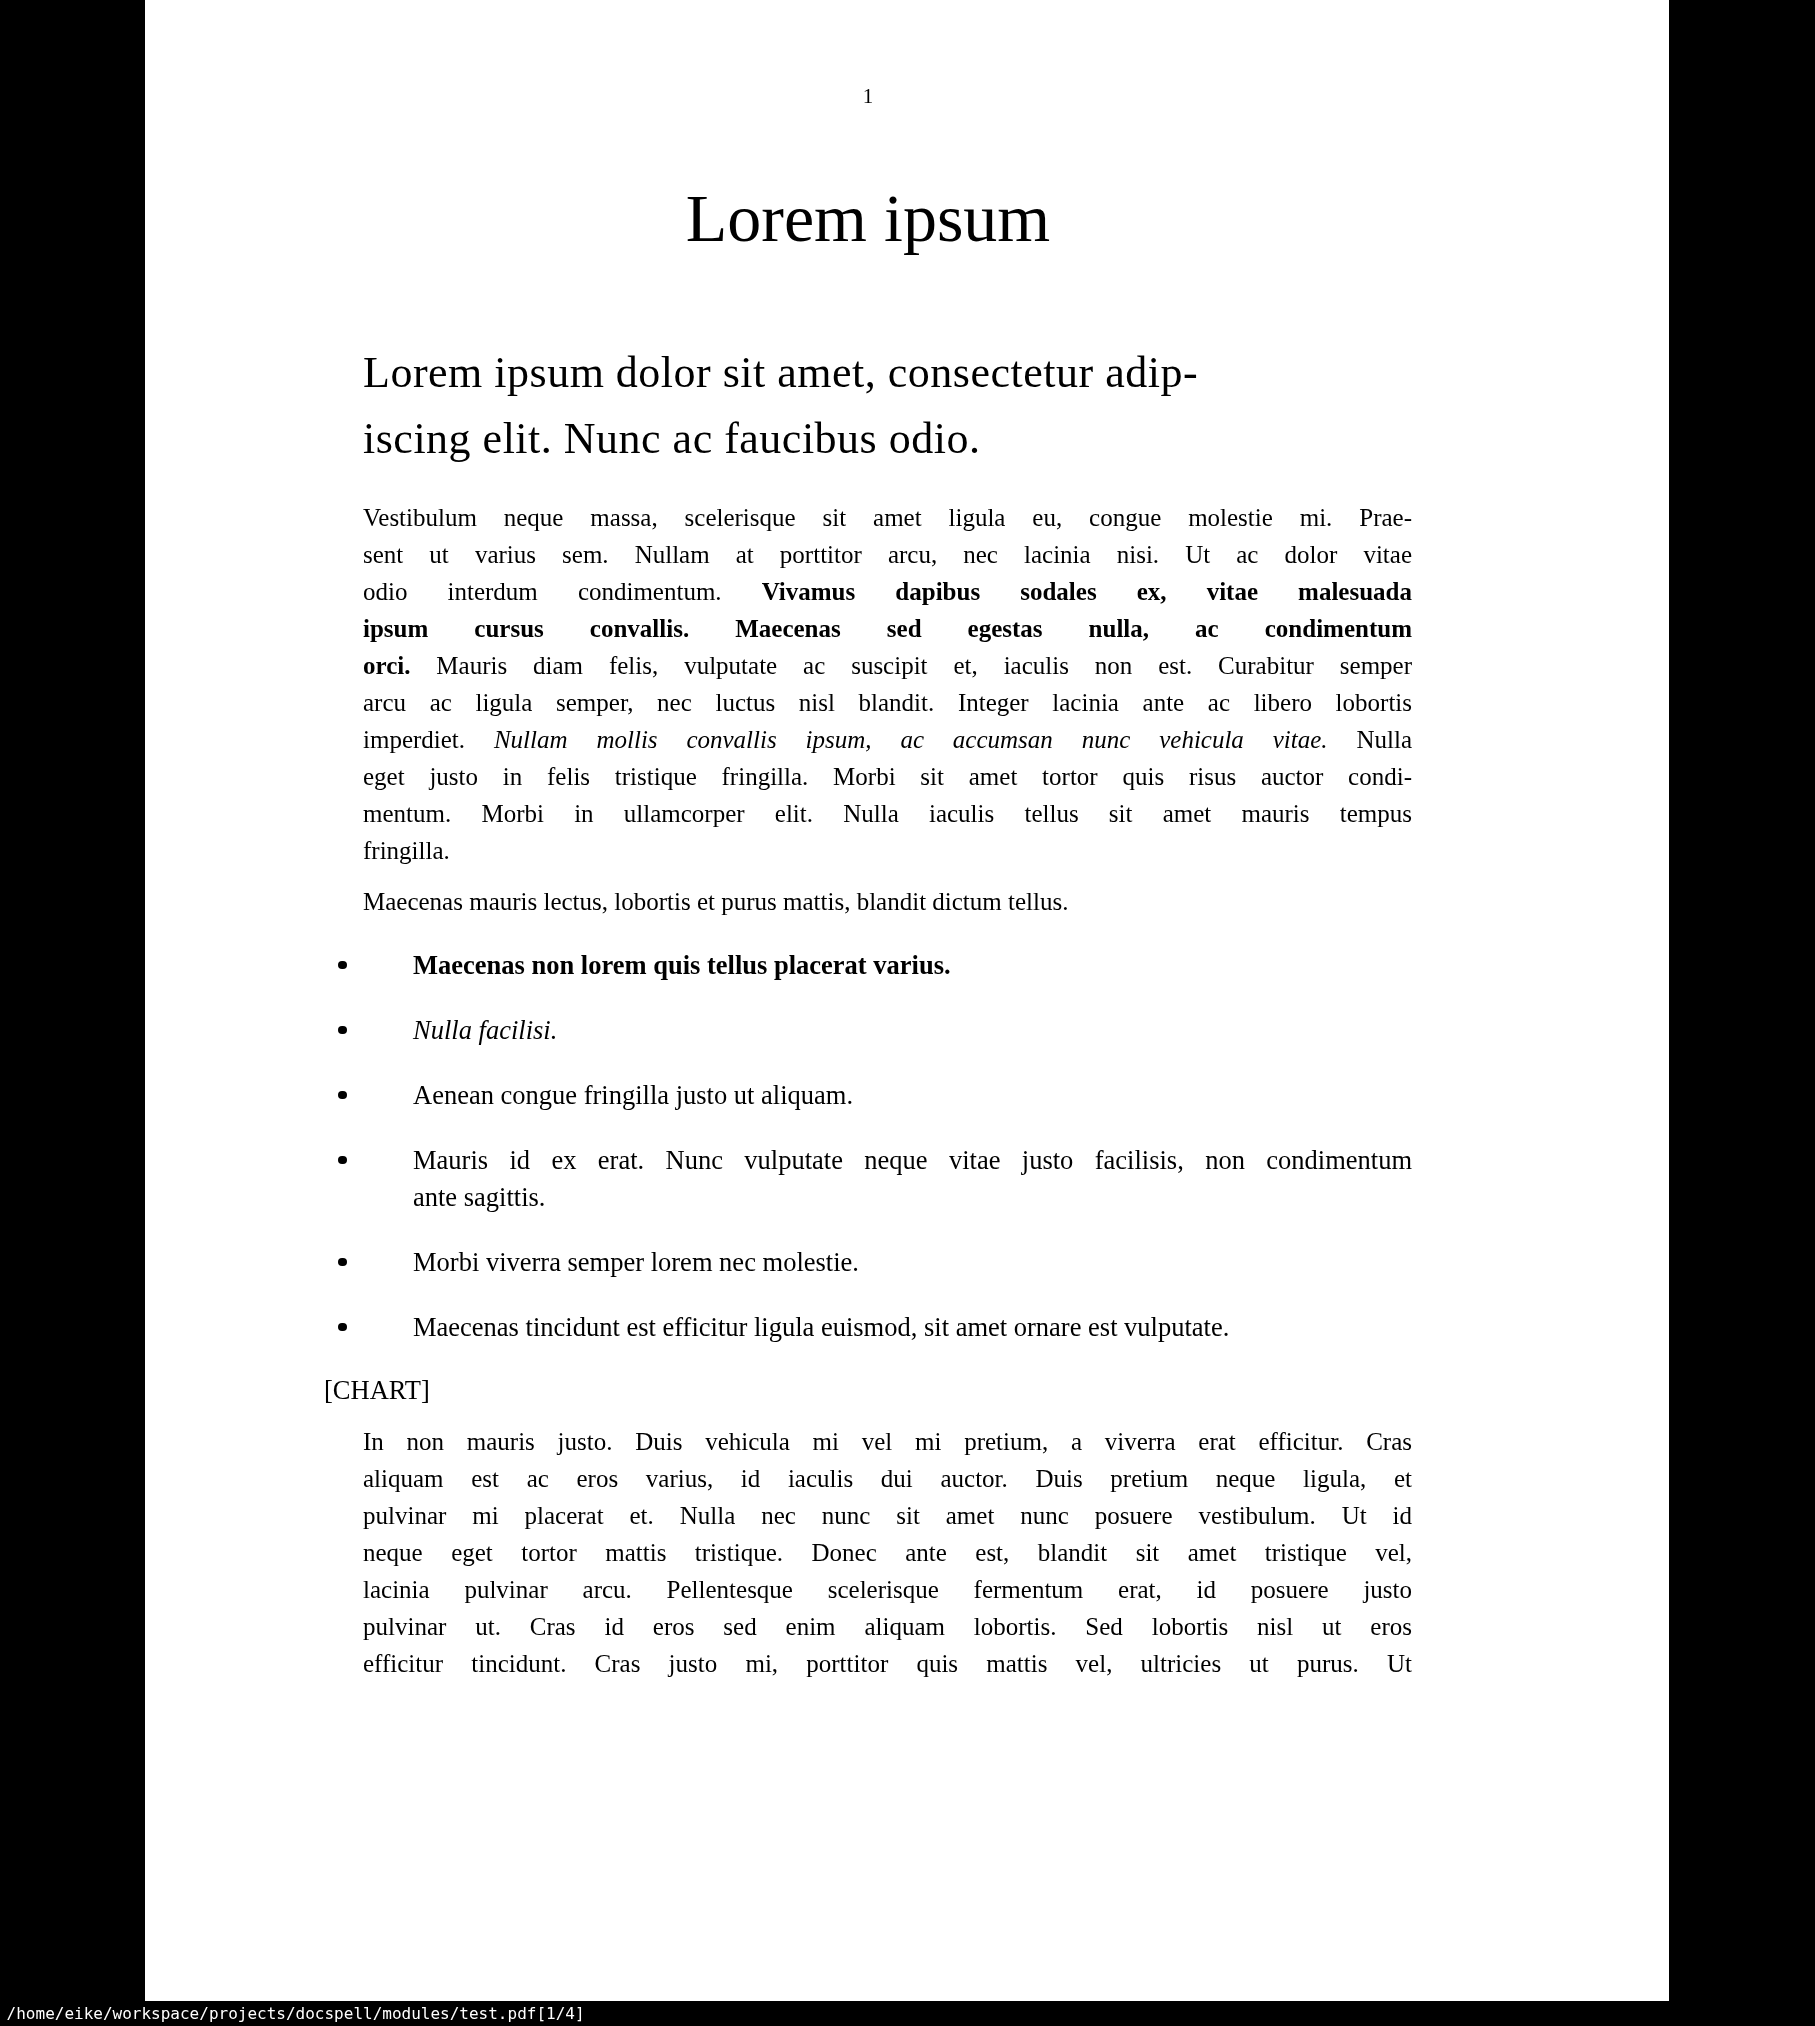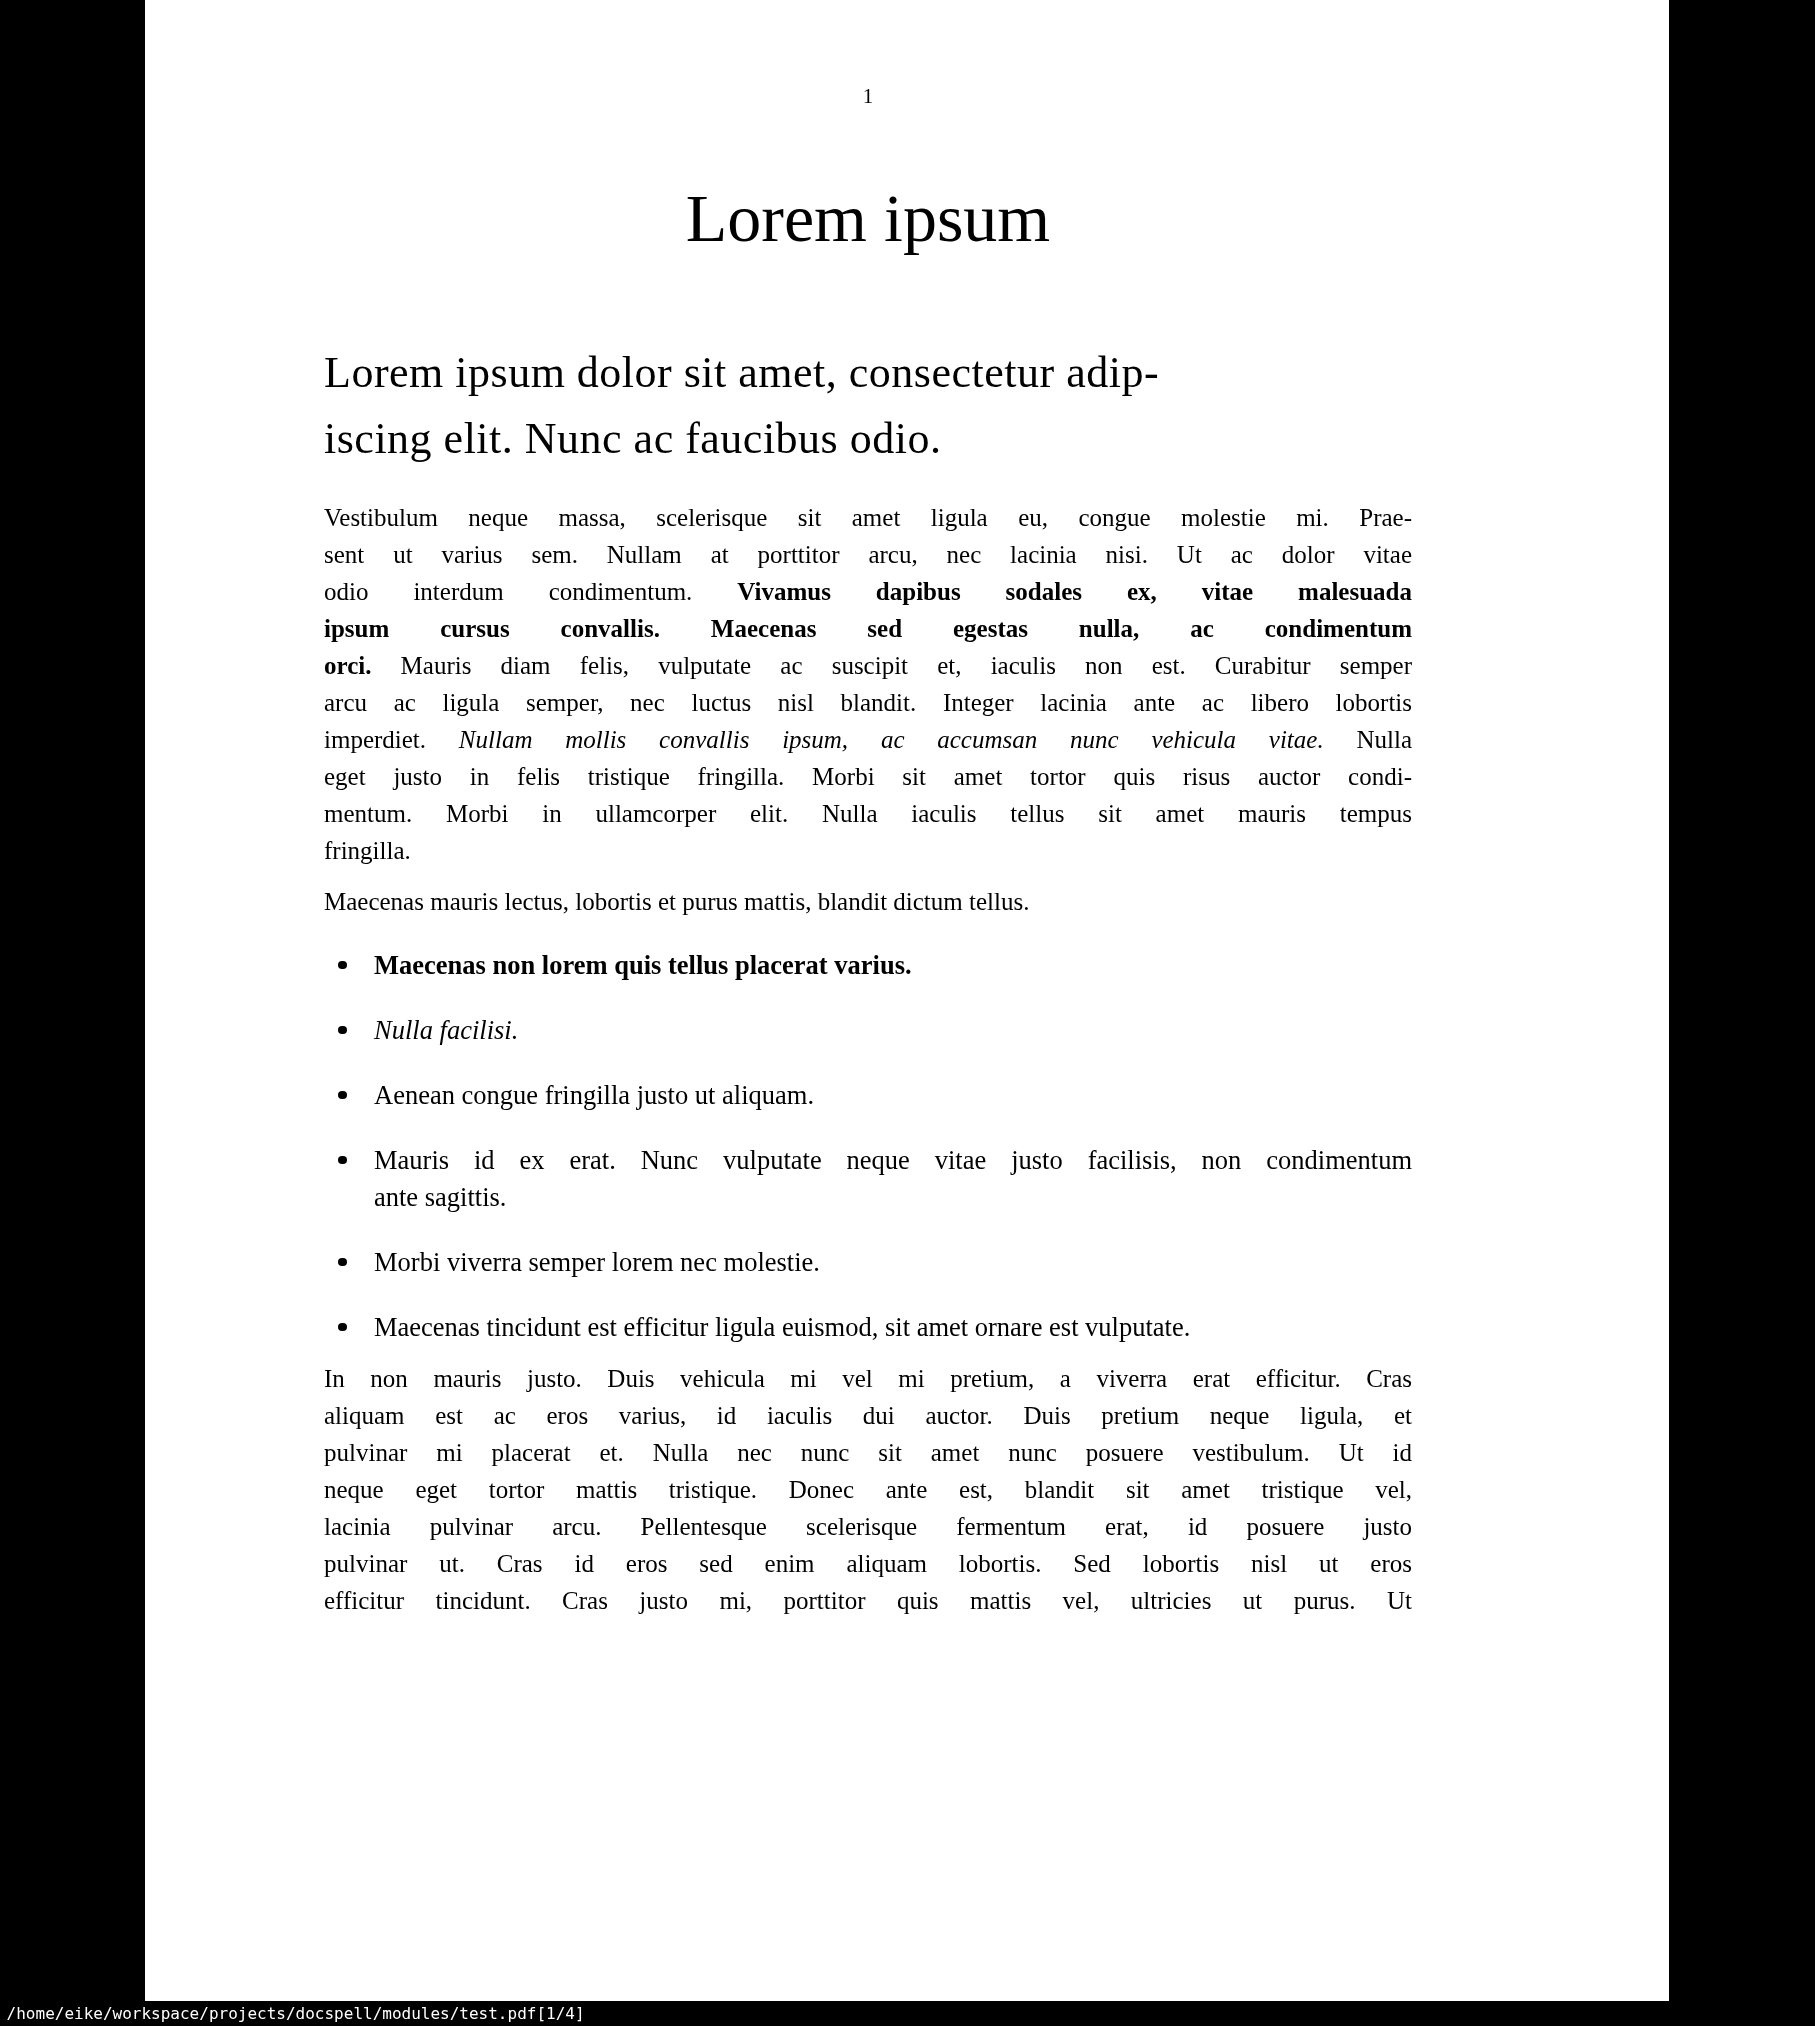--- a/index.html
+++ b/index.html
@@ -80,20 +80,21 @@
   .chart-placeholder {
     margin-top: 26.5px;
     font-size: 26.5px;
     line-height: 37px;
   }
   .chart-placeholder + .block-paragraph {
     margin-top: 14px;
   }
   .line {
     display: block;
+    margin-left: 39px;
   }
   .line.justified {
     text-align: justify;
     text-align-last: justify;
   }
   .seg-normal { font-weight: normal; font-style: normal; }
   .seg-bold   { font-weight: bold;   font-style: normal; }
   .seg-italic { font-weight: normal; font-style: italic; }
   #statusbar {
     position: absolute;
@@ -171,20 +172,21 @@
                 <div class="line"><span class="seg-normal">Morbi viverra semper lorem nec molestie.</span></div>
               </div>
             </div>
             <div class="list-item">
               <span class="bullet-dot"></span>
               <div class="bullet-text">
                 <div class="line"><span class="seg-normal">Maecenas tincidunt est efficitur ligula euismod, sit amet ornare est vulputate.</span></div>
               </div>
             </div>
           </div>
+          <div class="chart-placeholder">[CHART]</div>
           <div class="block-paragraph">
             <div class="line justified"><span class="seg-normal">In non mauris justo. Duis vehicula mi vel mi pretium, a viverra erat efficitur. Cras</span></div>
             <div class="line justified"><span class="seg-normal">aliquam est ac eros varius, id iaculis dui auctor. Duis pretium neque ligula, et</span></div>
             <div class="line justified"><span class="seg-normal">pulvinar mi placerat et. Nulla nec nunc sit amet nunc posuere vestibulum. Ut id</span></div>
             <div class="line justified"><span class="seg-normal">neque eget tortor mattis tristique. Donec ante est, blandit sit amet tristique vel,</span></div>
             <div class="line justified"><span class="seg-normal">lacinia pulvinar arcu. Pellentesque scelerisque fermentum erat, id posuere justo</span></div>
             <div class="line justified"><span class="seg-normal">pulvinar ut. Cras id eros sed enim aliquam lobortis. Sed lobortis nisl ut eros</span></div>
             <div class="line justified"><span class="seg-normal">efficitur tincidunt. Cras justo mi, porttitor quis mattis vel, ultricies ut purus. Ut</span></div>
           </div>
         </div>

